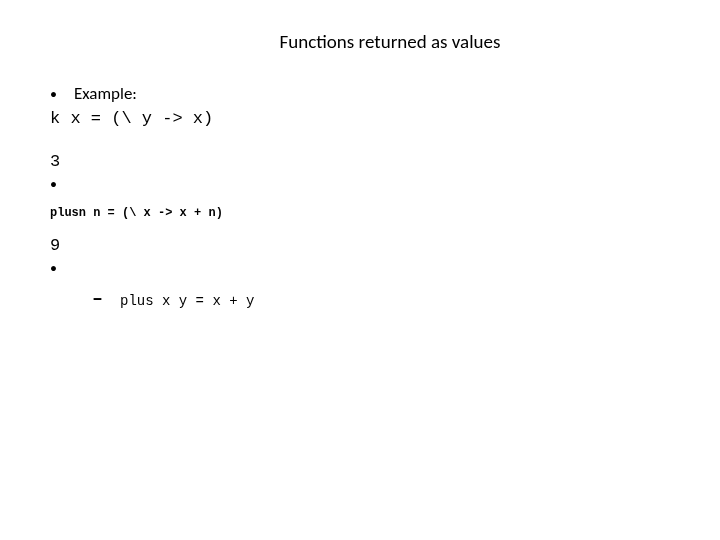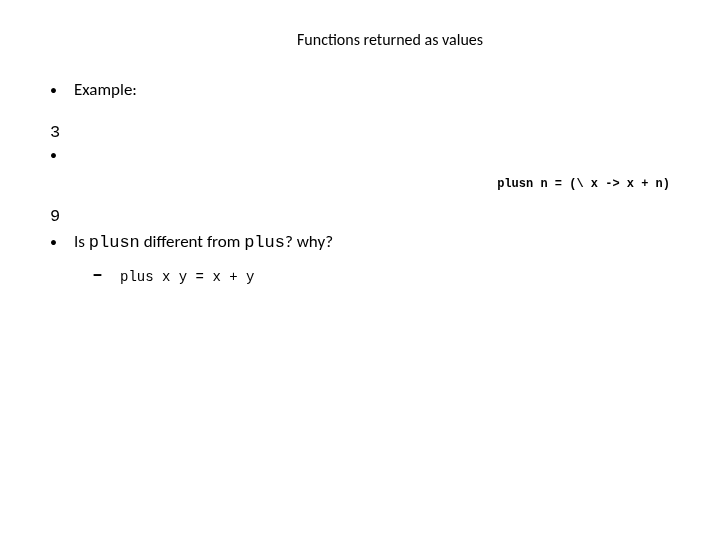--- a/index.html
+++ b/index.html
@@ -10,21 +10,21 @@
     body {
       width: 720px;
       height: 540px;
       background: #ffffff;
       font-family: Calibri, Arial, sans-serif;
       color: #000000;
       padding: 30px 50px;
       position: relative;
     }
     .title {
-      font-size: 16px;
+      font-size: 19px;
       font-weight: normal;
       text-align: center;
       margin-bottom: 30px;
       margin-left: 60px;
     }
     .content {
       font-size: 17px;
       line-height: 1.35;
     }
     .bullet-line {
@@ -51,21 +51,20 @@
     }
     .section-gap {
       height: 18px;
     }
     .small-code {
       font-family: "Courier New", Courier, monospace;
       font-size: 12px;
       font-weight: bold;
       margin-top: 10px;
       margin-bottom: 14px;
-      text-align: right;
     }
     .sub-bullet {
       display: flex;
       align-items: baseline;
       margin-left: 42px;
       margin-top: 4px;
     }
     .dash {
       width: 28px;
       font-size: 22px;
@@ -90,38 +89,36 @@
 
 <div class="title">Functions returned as values</div>
 
 <div class="content">
 
   <div class="bullet-line">
     <span class="bullet bullet-dot">•</span>
     <span>Example:</span>
   </div>
 
+  <div class="code-line">k x = (\ y -&gt; x)</div>
 
   <div class="section-gap"></div>
 
   <div class="code-line">3</div>
 
   <div class="bullet-line">
     <span class="bullet bullet-dot">•</span>
   </div>
 
   <div class="small-code">plusn n = (\ x -&gt; x + n)</div>
 
   <div class="code-line">9</div>
 
   <div class="bullet-line mixed-line">
     <span class="bullet bullet-dot">•</span>
-    <span class="mixed-text">
-      <span>Is </span><span class="mono">plusn</span><span> different from </span><span class="mono">plus</span><span>? why?</span>
-    </span>
   </div>
 
   <div class="sub-bullet">
     <span class="dash">–</span>
     <span class="sub-code">plus x y = x + y</span>
   </div>
 
 </div>
 
 </body></html>

